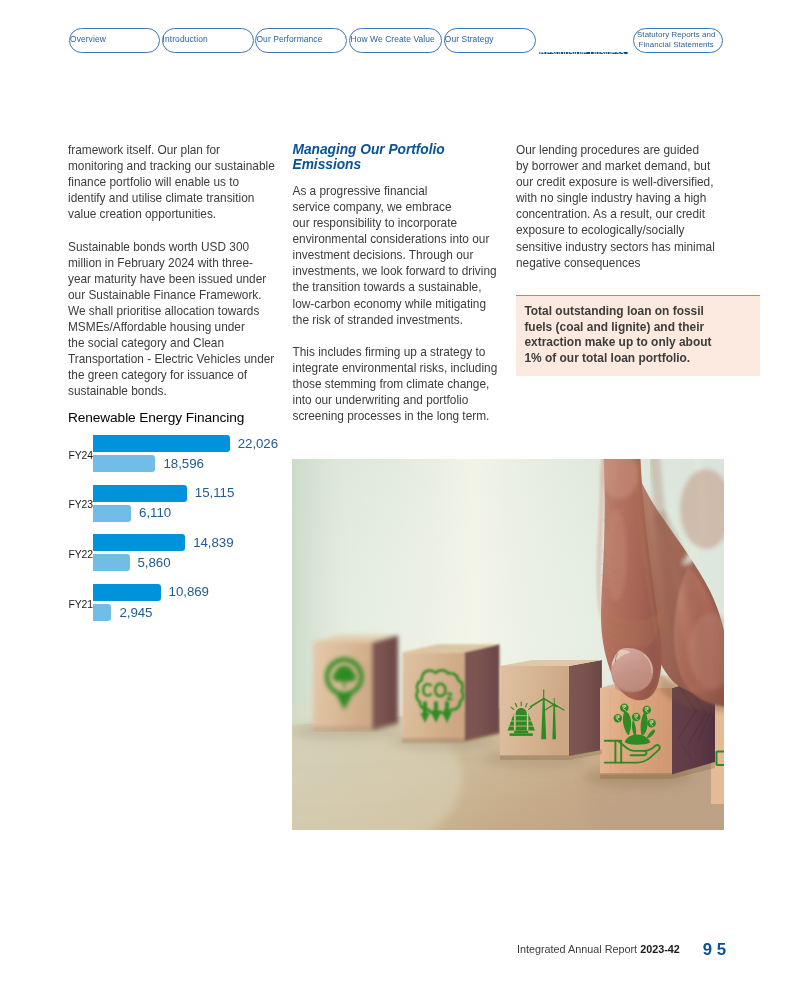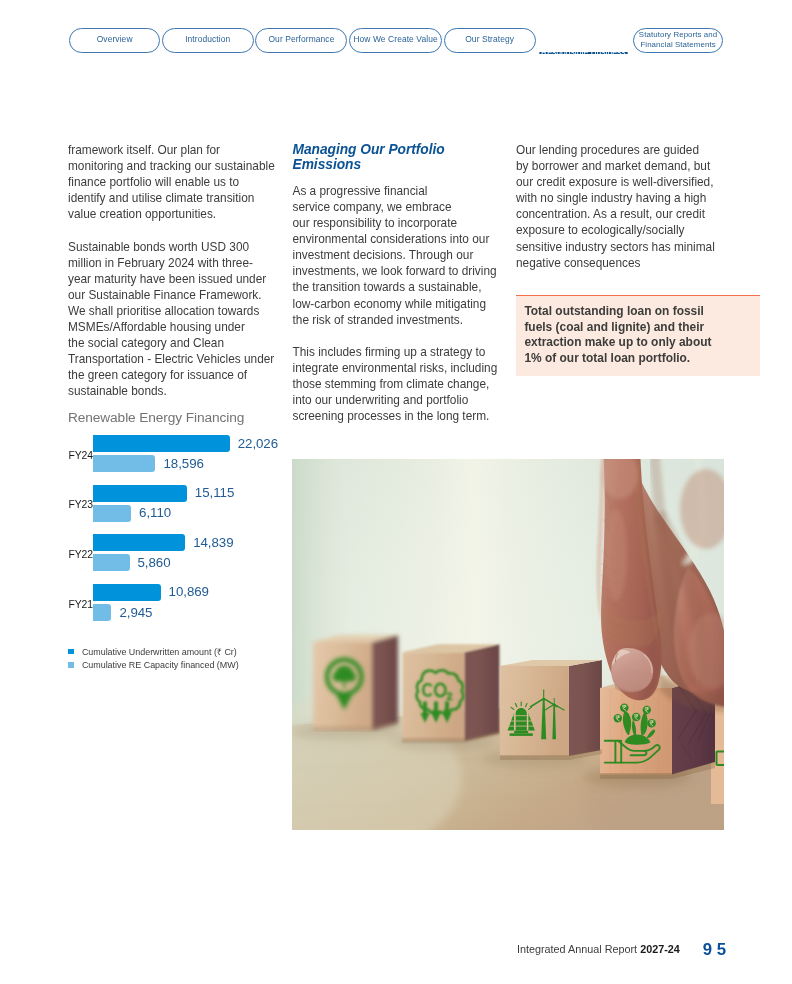--- a/index.html
+++ b/index.html
@@ -3,21 +3,21 @@
 <meta charset="utf-8">
 <title>Integrated Annual Report</title>
 <style>
   html,body{margin:0;padding:0;}
   body{width:792px;height:984px;background:#ffffff;font-family:"Liberation Sans",sans-serif;-webkit-font-smoothing:antialiased;overflow:hidden;position:relative;}
   .page{position:absolute;inset:0;}
 
   
   .nav{position:absolute;left:69px;top:27.5px;height:25px;display:flex;align-items:stretch;}
   .pill{border:1px solid #3E78B2;border-radius:13px;color:#2C6399;
-        font-size:8.45px;line-height:1.18;display:flex;align-items:center;justify-content:center;
+        font-size:8.45px;line-height:1.18;display:flex;align-items:center;
         text-align:center;box-sizing:border-box;margin-right:1.6px;white-space:nowrap;letter-spacing:.01em;}
   .pill.active{background:#6d28d9;border-color:#034E8B;color:#ffffff;margin-top:24px;}
   .pill.two-line{white-space:pre-line;line-height:1.3;padding:8px 3px;font-size:7.9px;}
   .pill:last-child{margin-right:0;}
 
   
   .col{position:absolute;top:142px;width:214px;font-size:11.85px;line-height:16.1px;color:#3C3C3B;}
   .col p{margin:0 0 16.1px 0;}
   .col p:last-child{margin-bottom:0;}
   #col1{left:68px;}
@@ -25,21 +25,21 @@
   #col3{left:516px;}
   .colheading{font-size:13.8px;line-height:15.3px;color:#0B5394;font-weight:600;margin:0 0 10.3px 0;letter-spacing:-.05px;font-style:italic;}
 
   
   .callout{position:absolute;left:516px;top:294.5px;width:244px;box-sizing:border-box;
            background:#FCEAE1;border-top:1.6px solid #F2714D;padding:8.5px 10px 10px 8.4px;}
   .callout p{margin:0;font-size:11.95px;line-height:15.5px;font-weight:bold;color:#3C3C3B;}
 
   
   .chart{position:absolute;left:68px;top:409.5px;width:220px;}
-  .chart-title{font-size:13.7px;color:#737373;font-weight:400;margin:0 0 12.2px 0;letter-spacing:-.1px;}
+  .chart-title{font-size:13.7px;color:#000000;font-weight:400;margin:0 0 12.2px 0;letter-spacing:-.1px;}
   .chart-rows{position:relative;margin-top:-1.5px;}
   .crow{position:relative;height:49.6px;}
   .cat{position:absolute;left:0.6px;top:14.6px;font-size:10.4px;color:#1A1A1A;font-weight:400;letter-spacing:-.15px;}
   .bar{position:absolute;left:25.2px;height:17px;border-radius:0 3px 3px 0;}
   .bar.b1{top:0px;background:#0093DC;}
   .bar.b2{top:20.1px;background:#72BDE8;}
   .vlab{position:absolute;font-size:13.3px;color:#225C94;white-space:nowrap;letter-spacing:-.05px;}
   .vlab.v1{top:0.5px;}
   .vlab.v2{top:20.6px;}
   .legend{margin-top:13px;}
@@ -127,30 +127,20 @@
           <div class="vlab v2" style="left: 69.52px; text-align: center;">5,860</div>
         </div>
         <div class="crow">
           <div class="cat">FY21</div>
           <div class="bar b1" style="width: 67.36px; background: rgb(0, 147, 220);"></div>
           <div class="vlab v1" style="left: 100.56px;">10,869</div>
           <div class="bar b2" style="width: 18.25px; background: rgb(114, 189, 232);"></div>
           <div class="vlab v2" style="left: 51.45px;">2,945</div>
         </div>
       </div>
-    <div class="legend" id="chart-legend">
-        <div class="lgrow">
-          <span class="lgsw" style="background: rgb(0, 147, 220);"></span>
-          <span class="lgtx">Cumulative Underwritten amount (₹ Cr)</span>
-        </div>
-        <div class="lgrow">
-          <span class="lgsw" style="background: rgb(114, 189, 232);"></span>
-          <span class="lgtx">Cumulative RE Capacity financed (MW)</span>
-        </div>
-      </div>
   </div>
 
   <div class="photo" id="photo">
 <svg viewBox="0 0 432 371" width="432" height="371" preserveAspectRatio="none">
  <defs>
   <linearGradient id="bgv" x1="0" y1="0" x2="0" y2="1">
     <stop offset="0" stop-color="#e0e8dd"></stop>
     <stop offset="0.28" stop-color="#e7eee3"></stop>
     <stop offset="0.50" stop-color="#eaf0e5"></stop>
     <stop offset="0.66" stop-color="#e6eadd"></stop>
@@ -464,17 +454,17 @@
 <path d="M352.0 195.5 C358.0 200.5, 360.5 207.5, 359.8 214.0" stroke="#e4c7ba" stroke-width="1.1" fill="none" opacity=".7" filter="url(#blur03)"></path>
 <path d="M358.5 216.0 C357.5 221.8, 354.2 226.5, 349.5 229.5" stroke="#c49a8c" stroke-width="0.9" fill="none" opacity=".55" filter="url(#blur03)"></path>
 <path d="M322.5 224.5 C329.5 231.5, 343.0 233.5, 353.5 227.5 C348.0 235.0, 333.5 236.5, 323.0 229.5 Z" fill="#a87768" opacity=".4" filter="url(#blur03)"></path>
 <ellipse cx="339" cy="221" rx="18" ry="11" fill="#c09082" opacity=".25" filter="url(#blur03)"></ellipse>
 </g>
 
 </svg>
 </div>
 
   <div class="footer">
-    <div class="ftxt"><span>Integrated Annual Report </span><b>2027-24</b></div>
+    <div class="ftxt"><span>Integrated Annual Report </span><b>2023-42</b></div>
     <div class="fpage">9 5</div>
   </div>
 
 </div>
 
 </body></html>

